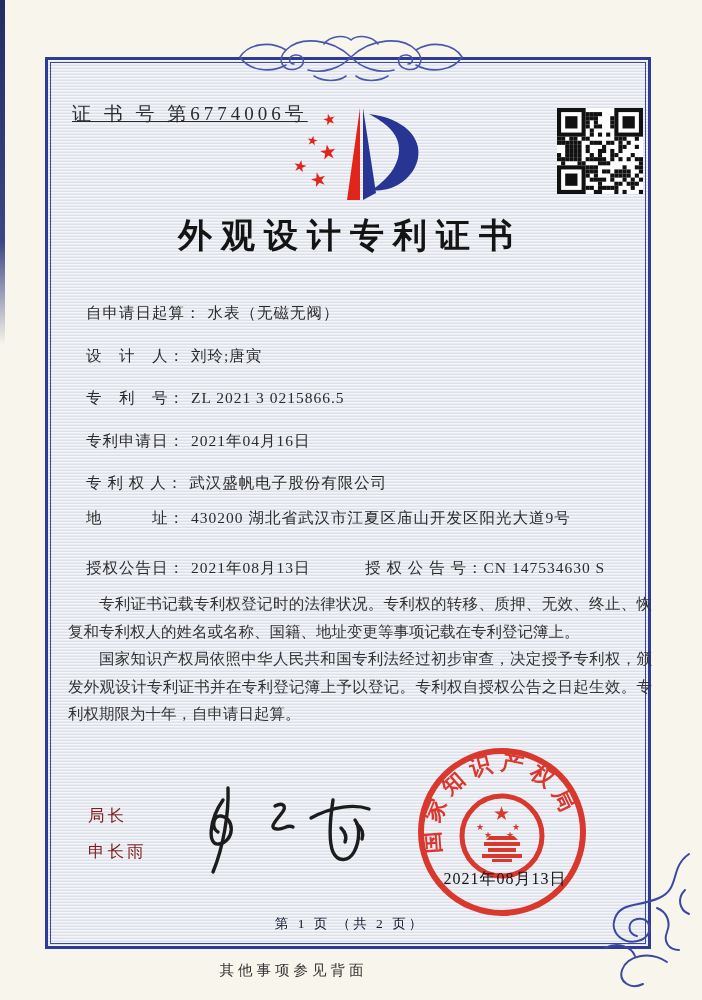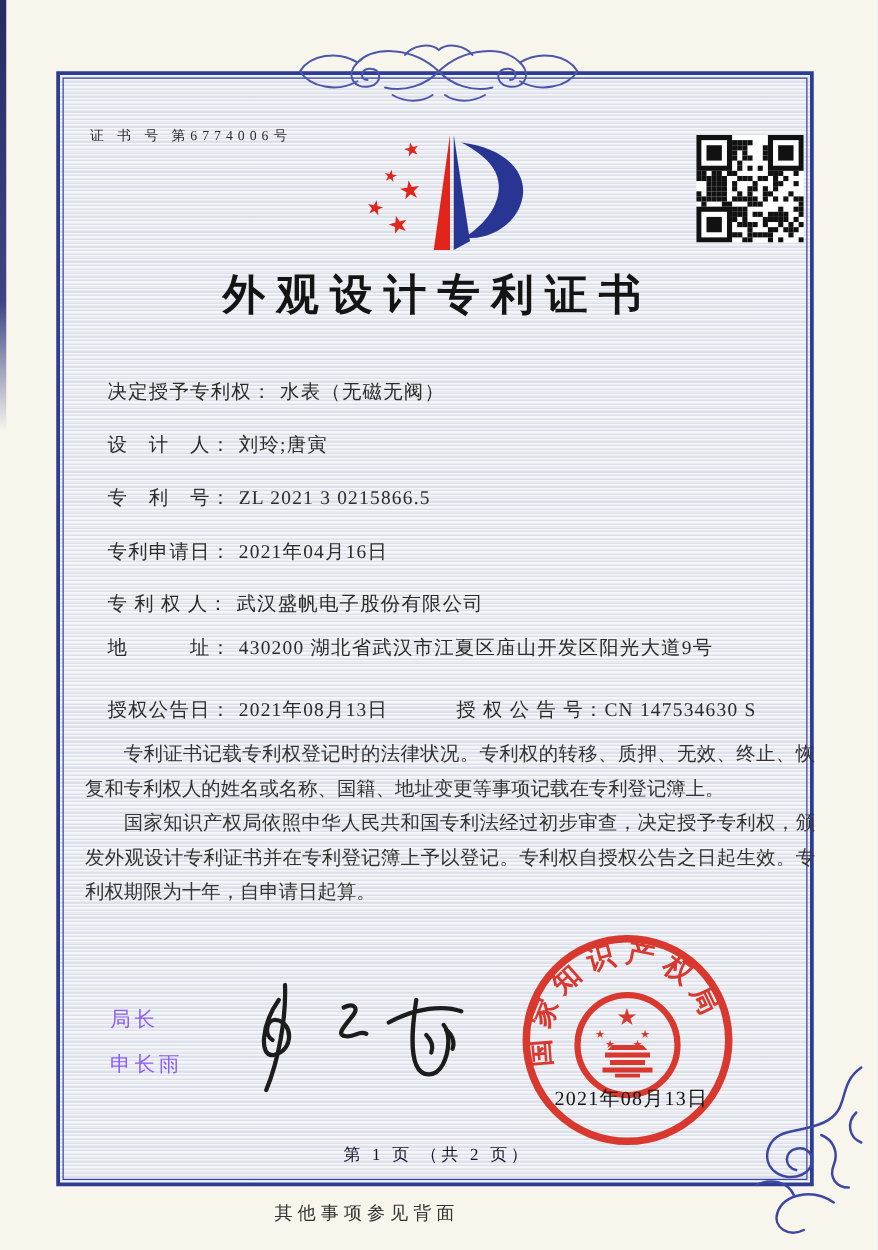--- a/index.html
+++ b/index.html
@@ -13,36 +13,36 @@
   .scan-edge{position:absolute;left:0;top:0;width:5px;height:345px;
     background:linear-gradient(180deg,#252c63 0%,#3d4584 70%,rgba(61,69,132,0) 100%);}
   
   .frame{position:absolute;left:45px;top:57px;width:606px;height:892px;
     border:3px solid #2f3c96;box-sizing:border-box;
     background:#e9ebf1;
     background-image:repeating-linear-gradient(0deg,
       rgba(255,255,255,.55) 0 1px, rgba(205,211,226,.45) 1px 2px, rgba(233,235,241,0) 2px 3px);}
   .frame-inner{position:absolute;inset:2px;border:1px solid #3a46a0;}
 
-  .cert-number{position:absolute;left:72px;top:101px;font-size:11px;color:#2b2b2b;letter-spacing:4px;}
+  .cert-number{position:absolute;left:72px;top:101px;font-size:19px;color:#2b2b2b;letter-spacing:4px;text-decoration:underline;}
   .logo{position:absolute;left:276px;top:100px;width:162px;height:110px;}
   .qr{position:absolute;left:557px;top:108px;width:86px;height:86px;background:#fdfdfd;}
   .title{position:absolute;left:46px;top:213px;width:608px;text-align:center;
     font-size:34px;font-weight:700;color:#141414;letter-spacing:9px;}
 
   .field-row{position:absolute;left:86px;white-space:nowrap;font-size:15.5px;color:#2b2b2b;letter-spacing:1px;}
   .field-row .lbl{margin-right:6px;}
   .r1{top:303px}.r2{top:346px}.r3{top:388px}.r4{top:431px}.r5{top:473px}.r6{top:508px}.r7{top:558px}
   .pair2{position:absolute;left:365px;top:558px;white-space:nowrap;font-size:15.5px;color:#2b2b2b;letter-spacing:1px;}
 
   .paras{position:absolute;left:68px;top:590px;width:584px;font-size:15.5px;line-height:1.78;
     color:#333;text-align:justify;}
   .paras p{margin:0;text-indent:2em;}
 
-  .signer{position:absolute;left:88px;top:805px;font-size:16.5px;color:#8b5cf6;letter-spacing:3px;}
+  .signer{position:absolute;left:88px;top:805px;font-size:16.5px;color:#7f1d1d;letter-spacing:3px;}
   .signer div{margin-bottom:14px;}
   .signature{position:absolute;left:183px;top:780px;width:205px;height:100px;}
 
   .seal{position:absolute;left:414px;top:744px;width:176px;height:176px;opacity:.92;}
   .seal-date{position:absolute;left:426px;top:869px;width:158px;text-align:center;
     font-size:16px;color:#141414;letter-spacing:1px;}
 
   .page-indicator{position:absolute;left:46px;top:915px;width:608px;text-align:center;
     font-size:13.5px;color:#0f172a;letter-spacing:3px;}
   .back-note{position:absolute;left:0;top:961px;width:587px;text-align:center;
@@ -256,21 +256,21 @@
         <rect x="65.52380952380952" y="8.19047619047619" width="12.285714285714285" height="12.285714285714285" fill="#111"></rect>
         <rect x="0" y="57.33333333333333" width="28.666666666666664" height="28.666666666666664" fill="#111"></rect>
         <rect x="4.095238095238095" y="61.42857142857142" width="20.476190476190474" height="20.476190476190474" fill="#fdfdfd"></rect>
         <rect x="8.19047619047619" y="65.52380952380952" width="12.285714285714285" height="12.285714285714285" fill="#111"></rect>
       </svg>
   </div>
 
   <div class="title">外观设计专利证书</div>
 
   <div class="field-row r1">
-    <span class="lbl">决定授予专利权：</span><span>水表（无磁无阀）</span>
+    <span class="lbl">自申请日起算：</span><span>水表（无磁无阀）</span>
   </div>
   <div class="field-row r2">
     <span class="lbl">设　计　人：</span><span>刘玲;唐寅</span>
   </div>
   <div class="field-row r3">
     <span class="lbl">专　利　号：</span><span>ZL 2021 3 0215866.5</span>
   </div>
   <div class="field-row r4">
     <span class="lbl">专利申请日：</span><span>2021年04月16日</span>
   </div>

